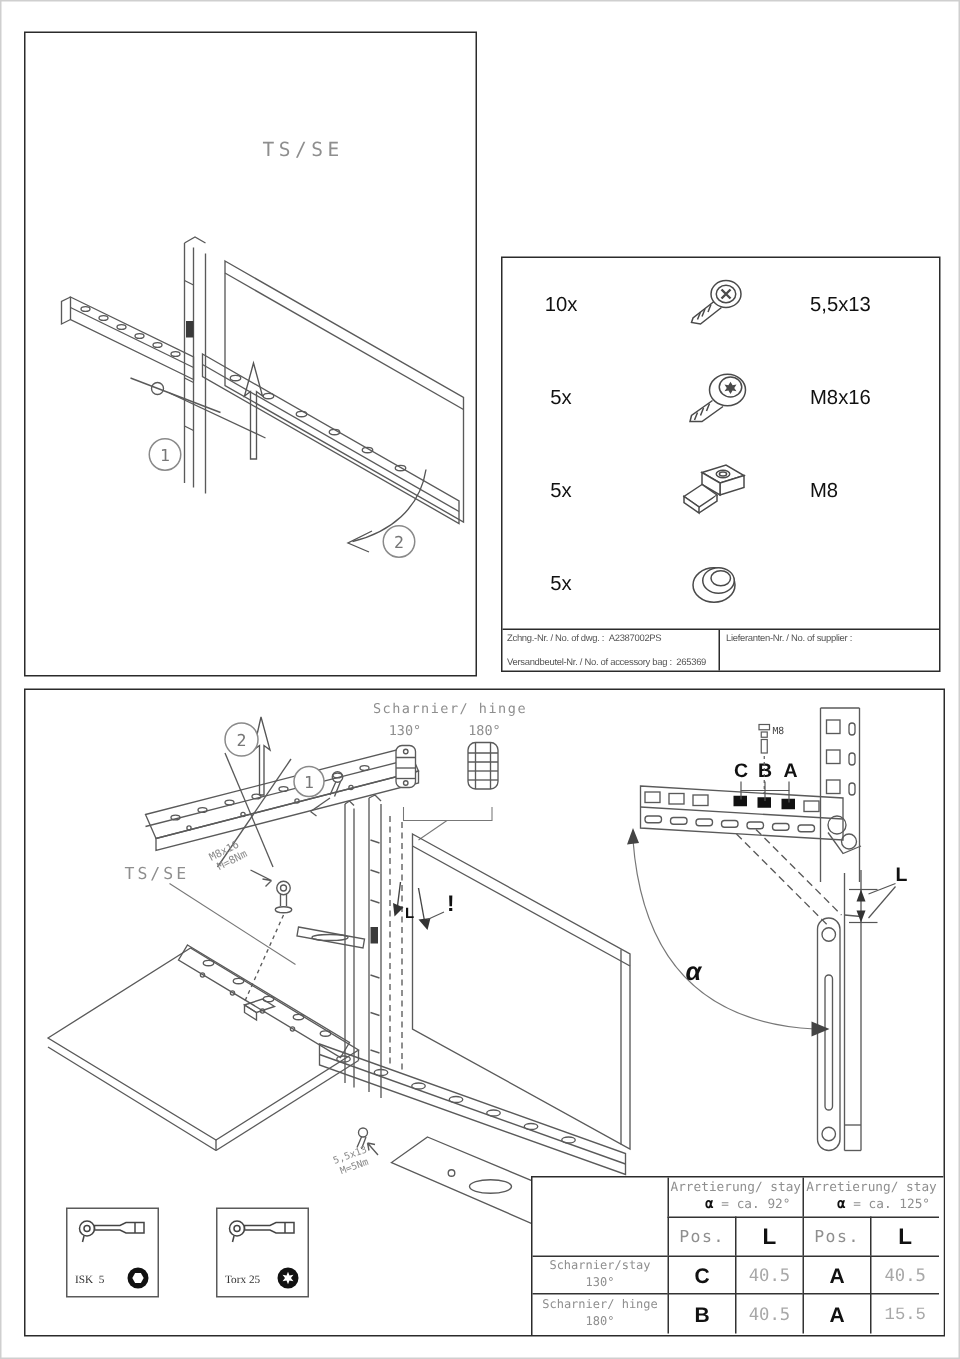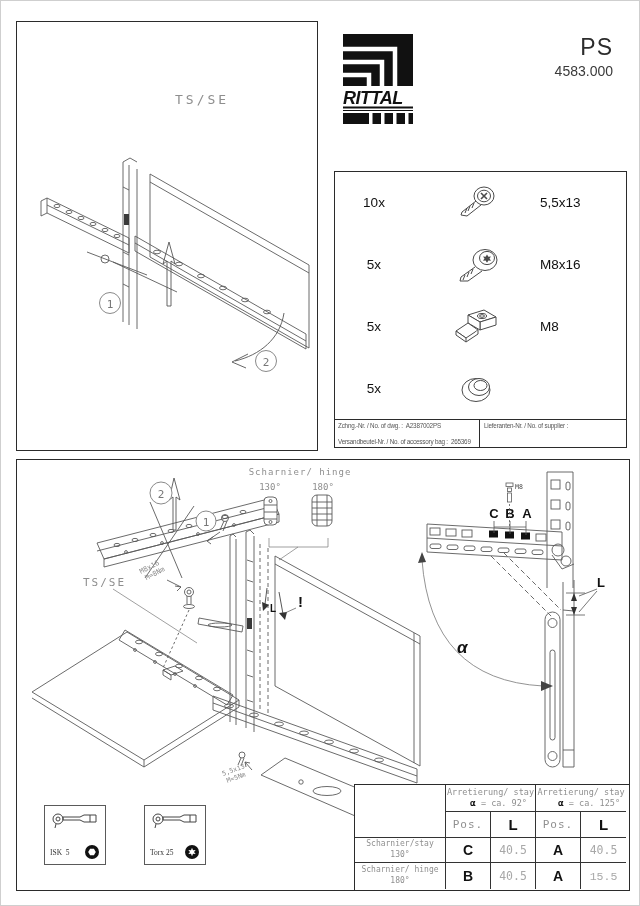--- a/index.html
+++ b/index.html
@@ -113,43 +113,21 @@
         <path d="M267,291 C263,317 243,333 218,339" fill="none" stroke="#555" stroke-width="0.9"></path>
         <path d="M231,332 L215,340 L229,346" fill="none" stroke="#555" stroke-width="0.9"></path>
       </g>
       <g>
         <circle cx="249" cy="339" r="10.5" fill="none" stroke="#8a8a8a" stroke-width="1"></circle>
         <text x="249" y="343.5" font-size="11" fill="#777" text-anchor="middle">2</text>
       </g>
     </svg>
   </div>
 
-  <div class="logo">
-    <svg width="78" height="90" viewBox="0 0 78 90">
-      <rect x="4" y="0" width="70" height="52" fill="#111"></rect>
-      <g stroke="#fff" stroke-width="4.5" fill="none">
-        <path d="M4,15 L56,15 L56,52"></path>
-        <path d="M4,28 L43,28 L43,52"></path>
-        <path d="M4,41 L30,41 L30,52"></path>
-      </g>
-      <text x="4" y="70" font-size="18" font-weight="bold" font-style="italic" fill="#111" class="lbl-sans" letter-spacing="-0.5">RITTAL</text>
-      <line x1="4" y1="73.5" x2="74" y2="73.5" stroke="#111" stroke-width="1.8"></line>
-      <line x1="4" y1="76.5" x2="74" y2="76.5" stroke="#111" stroke-width="1"></line>
-      <rect x="4" y="79" width="70" height="11" fill="#111"></rect>
-      <rect x="30" y="79" width="3.5" height="11" fill="#fff"></rect>
-      <rect x="42" y="79" width="3.5" height="11" fill="#fff"></rect>
-      <rect x="54" y="79" width="3.5" height="11" fill="#fff"></rect>
-      <rect x="66" y="79" width="3.5" height="11" fill="#fff"></rect>
-    </svg>
-  </div>
-
-  <div class="ps-block">
-    <div class="ps-title">PS</div>
-    <div class="ps-number">4583.000</div>
-  </div>
+
 
   <div class="parts-box">
 
     <div class="part-row">
       <div class="part-qty">10x</div>
       <svg class="part-icon" width="58" height="44" viewBox="0 0 58 44">
         <g stroke="#4a4a4a" stroke-width="1" fill="#fff">
           <path d="M28,20 L14,31 L13,34 L19,35 L33,24"></path>
           <path d="M26,22 L24,27 M22,25 L20,30 M19,27 L17,32"></path>
           <ellipse cx="36" cy="15" rx="10" ry="9"></ellipse>

